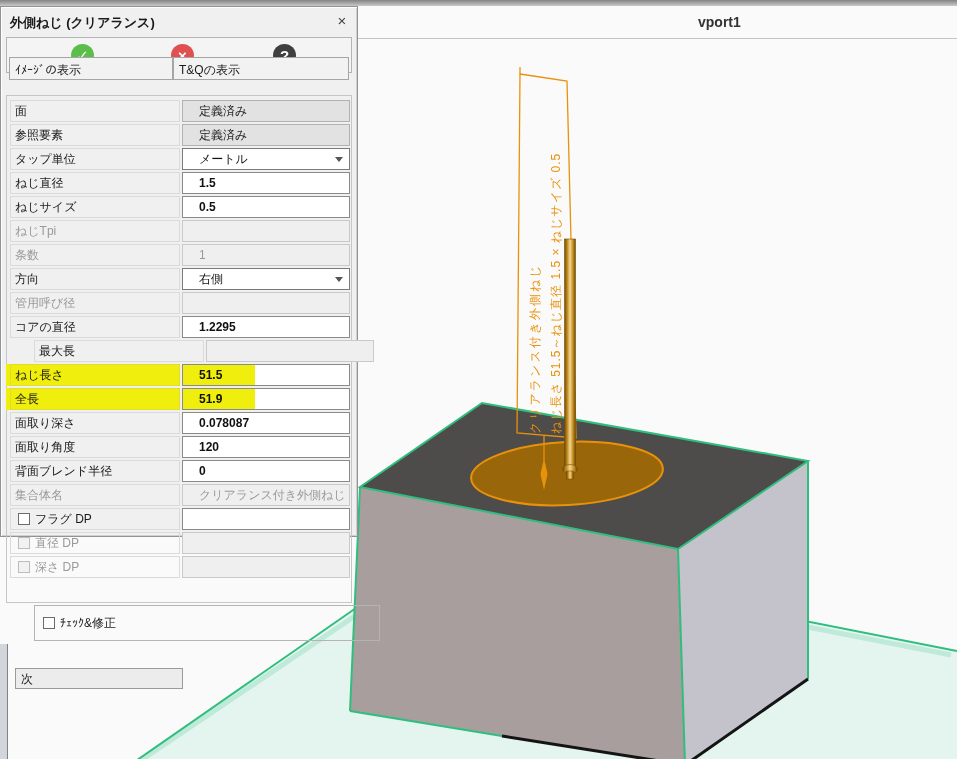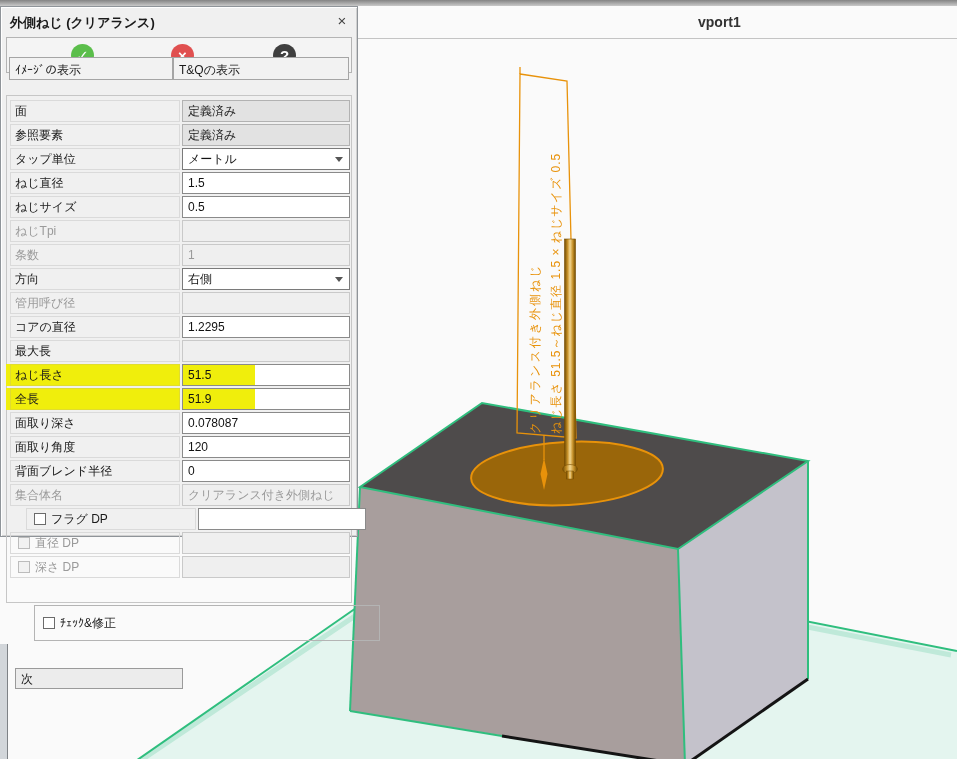--- a/index.html
+++ b/index.html
@@ -52,23 +52,23 @@
     border:1px solid #c6c6c6; }
   #form-rows { position:absolute; left:3px; top:4px; width:340px; }
   .row { position:absolute; left:0; width:340px; height:24px; }
   .row .lbl { position:absolute; left:0; top:0; width:170px; height:22px;
     border:1px solid #dadada; font-size:12px; color:#1a1a1a; line-height:20px;
     padding-left:4px; white-space:nowrap; overflow:hidden; }
   .row.dim .lbl { color:#9a9a9a; }
   .row.hl .lbl { background:var(--highlight_yellow); border-color:#e0dc30;
     box-shadow:-4px 0 0 var(--highlight_yellow); }
   .fld { position:absolute; left:172px; top:0; width:168px; height:22px;
-    font-size:12px; line-height:20px; padding-left:5px; white-space:nowrap;
+    font-size:12px; line-height:20px; padding-left:16px; white-space:nowrap;
     overflow:hidden; }
-  .fld.input    { background:#fff; border:1px solid #8a8a8a; color:#111; }
+  .fld.input    { background:#fff; border:1px solid #8a8a8a; color:#111;font-weight:bold; }
   .fld.readonly { background:#e2e2e2; border:1px solid #b2b2b2; color:#222; }
   .fld.select   { background:#fff; border:1px solid #7a7a7a; color:#111; }
   .fld.disabled { background:#efefef; border:1px solid #c9c9c9; color:#9a9a9a; }
   .row.hl .fld.input { background:linear-gradient(to right,
     var(--highlight_yellow) 0 72px, #fff 72px); }
   .chevron { position:absolute; right:6px; top:8px; width:0; height:0;
     border-left:4px solid transparent; border-right:4px solid transparent;
     border-top:5px solid #555; }
   .cb { display:inline-block; width:12px; height:12px; background:#fff;
     border:1px solid #6b6b6b; vertical-align:-2px; margin:0 5px 0 3px; }
@@ -194,21 +194,21 @@
             <div class="fld select">右側<span class="chevron"></span></div>
           </div>
           <div class="row dim" style="top: 192px;">
             <div class="lbl">管用呼び径</div>
             <div class="fld disabled"></div>
           </div>
           <div class="row" style="top: 216px;">
             <div class="lbl">コアの直径</div>
             <div class="fld input">1.2295</div>
           </div>
-          <div class="row" style="top: 240px;">
+          <div class="row" style="top: 240px; margin-left: 24px;">
             <div class="lbl">最大長</div>
             <div class="fld disabled"></div>
           </div>
           <div class="row hl" style="top: 264px;">
             <div class="lbl">ねじ長さ</div>
             <div class="fld input">51.5</div>
           </div>
           <div class="row hl" style="top: 288px;">
             <div class="lbl">全長</div>
             <div class="fld input">51.9</div>
@@ -222,21 +222,21 @@
             <div class="fld input">120</div>
           </div>
           <div class="row" style="top: 360px;">
             <div class="lbl">背面ブレンド半径</div>
             <div class="fld input">0</div>
           </div>
           <div class="row dim" style="top: 384px;">
             <div class="lbl">集合体名</div>
             <div class="fld disabled">クリアランス付き外側ねじ</div>
           </div>
-          <div class="row" style="top: 408px; margin-left: 16px;">
+          <div class="row" style="top: 408px;">
             <div class="lbl"><span class="cb"></span>フラグ DP</div>
             <div class="fld input"></div>
           </div>
           <div class="row dim" style="top: 432px;">
             <div class="lbl"><span class="cb off"></span>直径 DP</div>
             <div class="fld disabled"></div>
           </div>
           <div class="row dim" style="top: 456px;">
             <div class="lbl"><span class="cb off"></span>深さ DP</div>
             <div class="fld disabled"></div>

